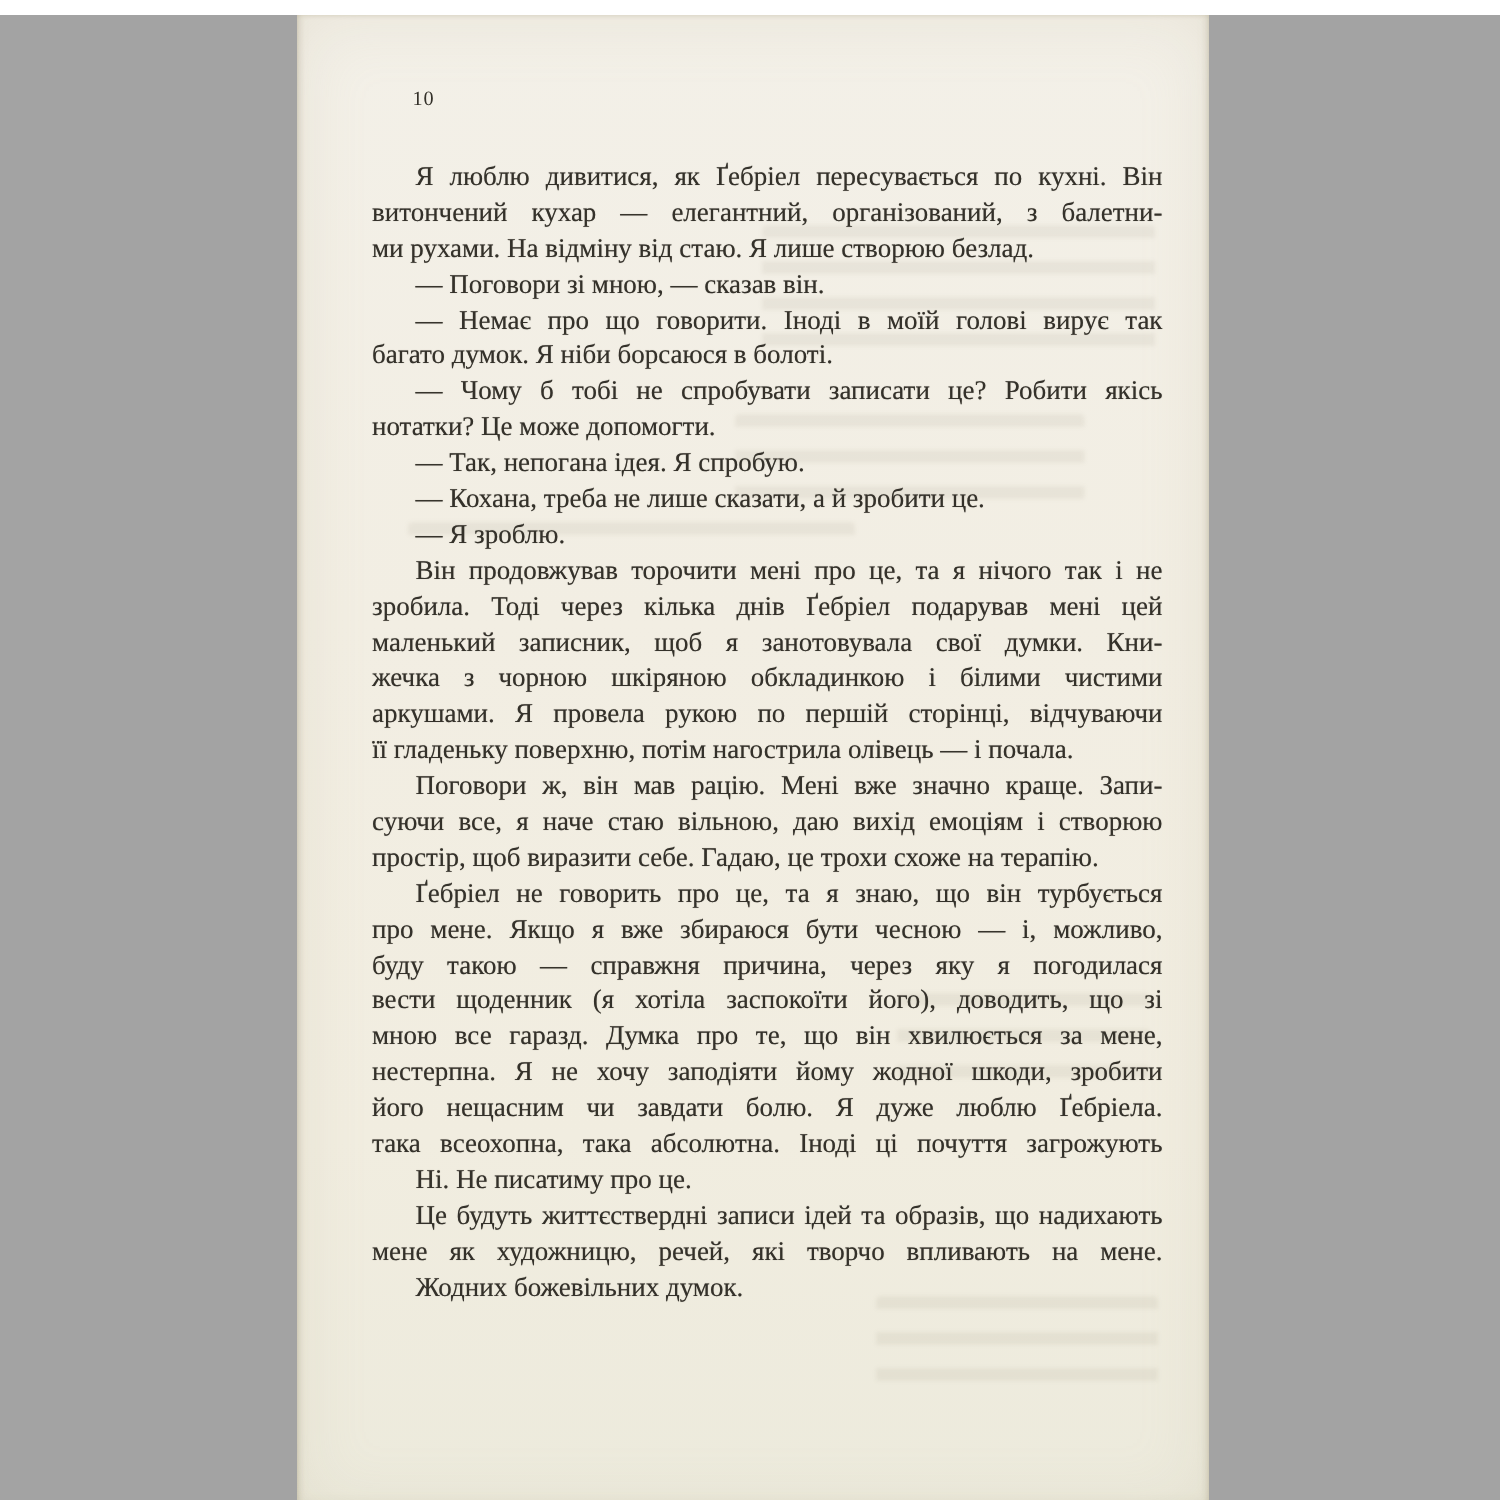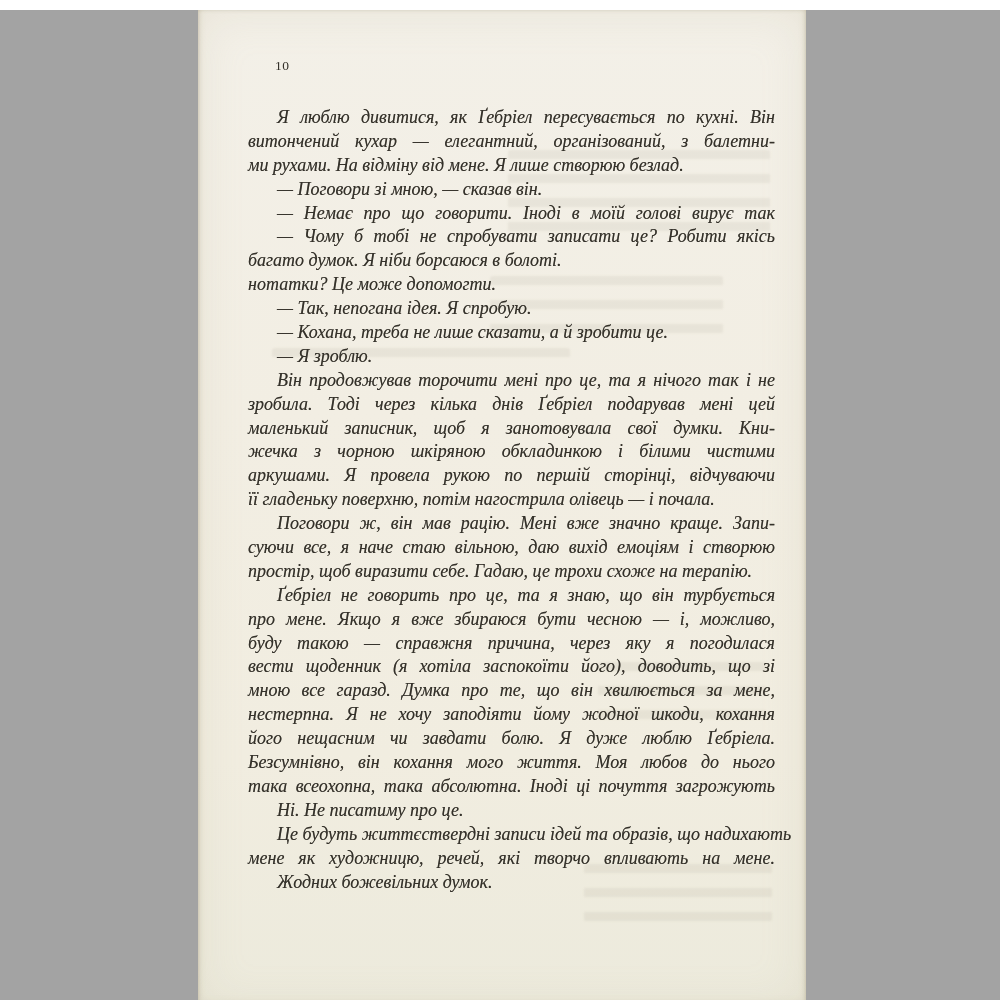--- a/index.html
+++ b/index.html
@@ -40,21 +40,20 @@
     color: var(--ink, #3a372f);
   }
   .text-block {
     position: absolute;
     left: 50px;
     top: 96px;
     width: 527px;
     color: var(--ink, #34312a);
     font-size: 18px;
     z-index: 2;
-    font-style: italic;
   }
   .line {
     height: 23.9px;
     line-height: 23.9px;
     white-space: nowrap;
     text-align: left;
     text-shadow: 0 0 0.5px rgba(52,49,42,0.55);
   }
   .line.in { padding-left: 29px; }
   .line.j {
@@ -88,46 +87,45 @@
 
     <div class="ghost g1"></div>
     <div class="ghost g2a"></div>
     <div class="ghost g2b"></div>
     <div class="ghost g3"></div>
     <div class="ghost g4"></div>
 
     <div class="text-block" id="text-block">
         <div class="line j in">Я люблю дивитися, як Ґебріел пересувається по кухні. Він</div>
         <div class="line j">витончений кухар — елегантний, організований, з балетни-</div>
-        <div class="line">ми рухами. На відміну від мене. Я лише створюю безлад.</div>
+        <div class="line">ми рухами. На відміну від стаю. Я лише створюю безлад.</div>
         <div class="line in">— Поговори зі мною, — сказав він.</div>
         <div class="line j in">— Немає про що говорити. Іноді в моїй голові вирує так</div>
+        <div class="line">багато думок. Я ніби борсаюся в болоті.</div>
         <div class="line j in">— Чому б тобі не спробувати записати це? Робити якісь</div>
-        <div class="line">багато думок. Я ніби борсаюся в болоті.</div>
         <div class="line">нотатки? Це може допомогти.</div>
         <div class="line in">— Так, непогана ідея. Я спробую.</div>
         <div class="line in">— Кохана, треба не лише сказати, а й зробити це.</div>
         <div class="line in">— Я зроблю.</div>
         <div class="line j in">Він продовжував торочити мені про це, та я нічого так і не</div>
         <div class="line j">зробила. Тоді через кілька днів Ґебріел подарував мені цей</div>
         <div class="line j">маленький записник, щоб я занотовувала свої думки. Кни-</div>
         <div class="line j">жечка з чорною шкіряною обкладинкою і білими чистими</div>
         <div class="line j">аркушами. Я провела рукою по першій сторінці, відчуваючи</div>
         <div class="line">її гладеньку поверхню, потім нагострила олівець — і почала.</div>
         <div class="line j in">Поговори ж, він мав рацію. Мені вже значно краще. Запи-</div>
         <div class="line j">суючи все, я наче стаю вільною, даю вихід емоціям і створюю</div>
         <div class="line">простір, щоб виразити себе. Гадаю, це трохи схоже на терапію.</div>
         <div class="line j in">Ґебріел не говорить про це, та я знаю, що він турбується</div>
         <div class="line j">про мене. Якщо я вже збираюся бути чесною — і, можливо,</div>
         <div class="line j">буду такою — справжня причина, через яку я погодилася</div>
         <div class="line j">вести щоденник (я хотіла заспокоїти його), доводить, що зі</div>
         <div class="line j">мною все гаразд. Думка про те, що він хвилюється за мене,</div>
-        <div class="line j">нестерпна. Я не хочу заподіяти йому жодної шкоди, кохання</div>
+        <div class="line j">нестерпна. Я не хочу заподіяти йому жодної шкоди, зробити</div>
         <div class="line j">його нещасним чи завдати болю. Я дуже люблю Ґебріела.</div>
-        <div class="line j">Безсумнівно, він кохання мого життя. Моя любов до нього</div>
         <div class="line j">така всеохопна, така абсолютна. Іноді ці почуття загрожують</div>
         <div class="line in">Ні. Не писатиму про це.</div>
         <div class="line j in">Це будуть життєствердні записи ідей та образів, що надихають</div>
         <div class="line j">мене як художницю, речей, які творчо впливають на мене.</div>
         <div class="line in">Жодних божевільних думок.</div>
       </div>
   </div>
 </div>
 
 </body></html>

